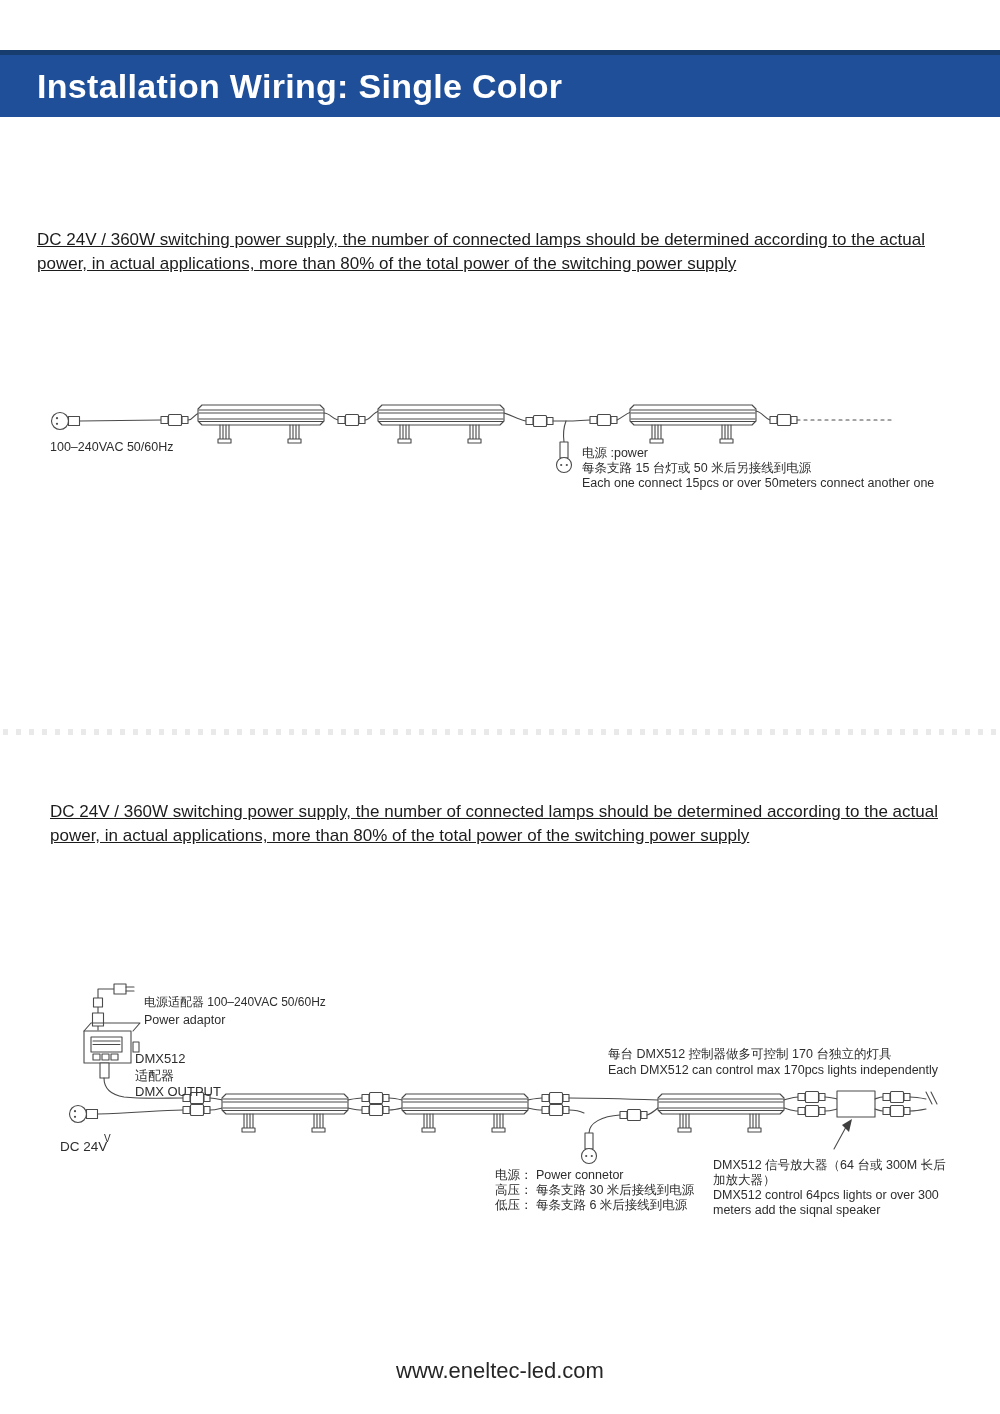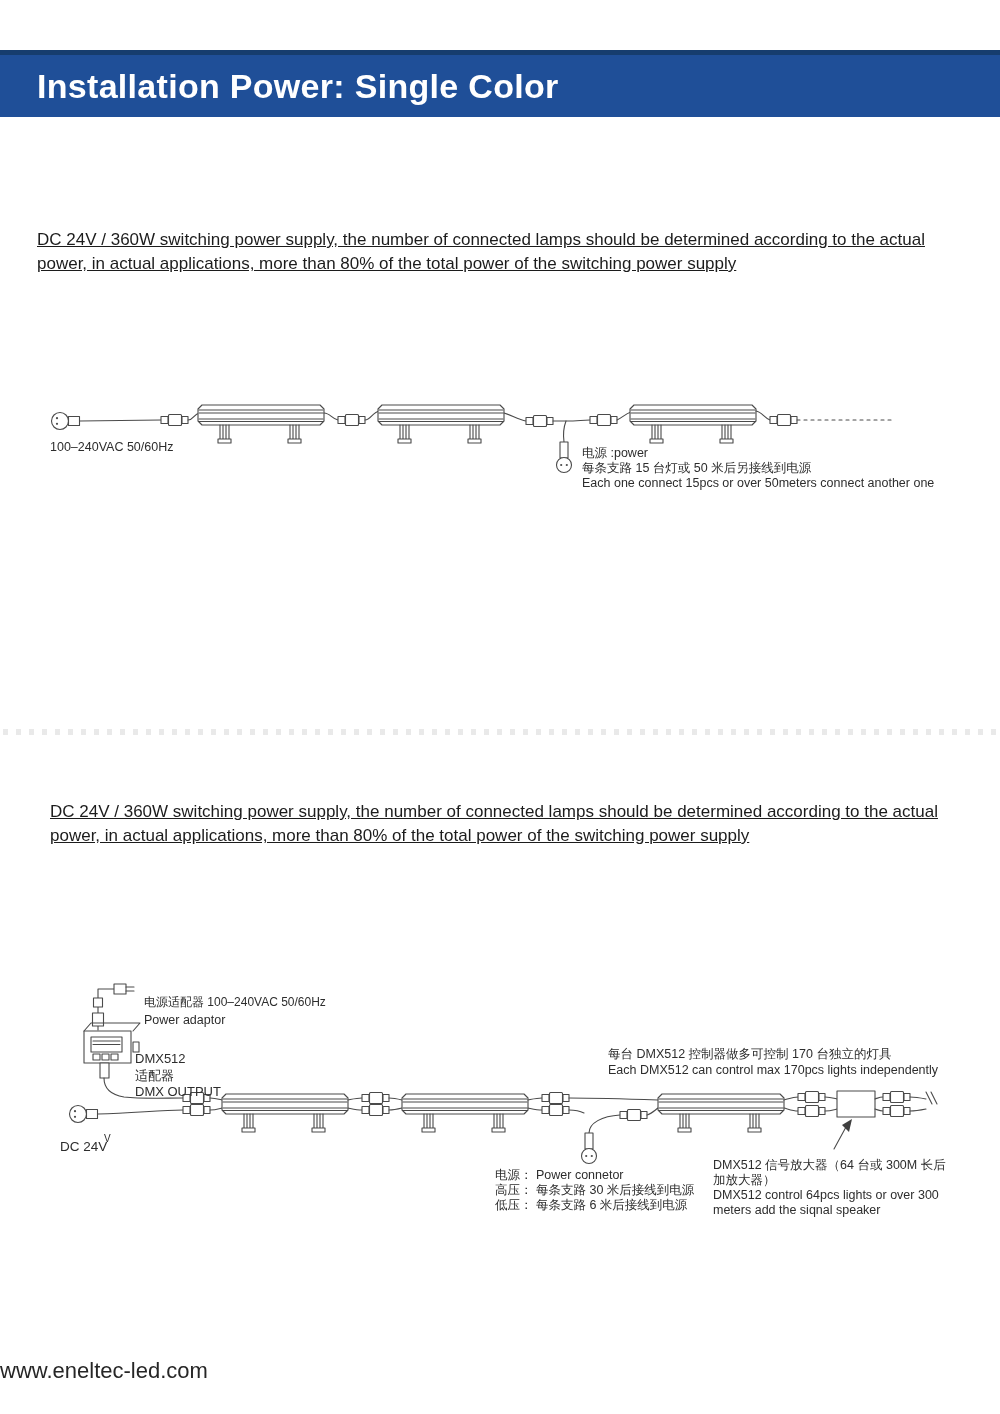--- a/index.html
+++ b/index.html
@@ -26,42 +26,42 @@
   #subtitle-single { top:163px; left:37px; }
   #subtitle-full   { top:751px; left:50px; }
   .para { position:absolute; font-size:17px; color:#1c1c1c; line-height:24px;text-decoration:underline; }
   #para-single { top:228px; left:37px; width:925px; }
   #para-full   { top:800px; left:50px; width:920px; }
   .diagram { position:absolute; }
   #diagram-single { top:385px; left:30px; }
   #diagram-full   { top:975px; left:40px; }
   .footer {
     position:absolute; top:1358px; left:0; width:1000px;
-    font-size:22px; color:#262626;
+    text-align:center; font-size:22px; color:#262626;
   }
   
   svg path, svg rect, svg circle, svg line {
     stroke:#4a4a4a; stroke-width:1.1; fill:none;
     stroke-linecap:round; stroke-linejoin:round;
   }
   svg .wf { fill:#ffffff; }
   svg .dot { fill:#4a4a4a; stroke:none; }
   svg .solid { fill:#3f3f3f; stroke:none; }
   svg text {
     stroke:none; fill:#2d2d2d;
     font-family:"Liberation Sans", sans-serif;
   }
 </style>
 </head>
 <body>
 
 <div class="page">
 
   <div class="banner" id="banner-single">
-    <h1 class="banner-title">Installation Power: Single Color</h1>
+    <h1 class="banner-title">Installation Wiring: Single Color</h1>
   </div>
 
   <div class="para" id="para-single">DC 24V / 360W switching power supply, the number of connected lamps should be determined according to the actual power, in actual applications, more than 80% of the total power of the switching power supply</div>
 
   <svg class="diagram" id="diagram-single" width="940" height="120" viewBox="0 0 940 120" xmlns="http://www.w3.org/2000/svg">
     <defs>
       <g id="leg">
         <path d="M0,0 V14 M3,0 V14 M6,0 V14 M9,0 V14"></path>
         <rect class="wf" x="-2" y="14" width="13" height="4"></rect>
       </g>

